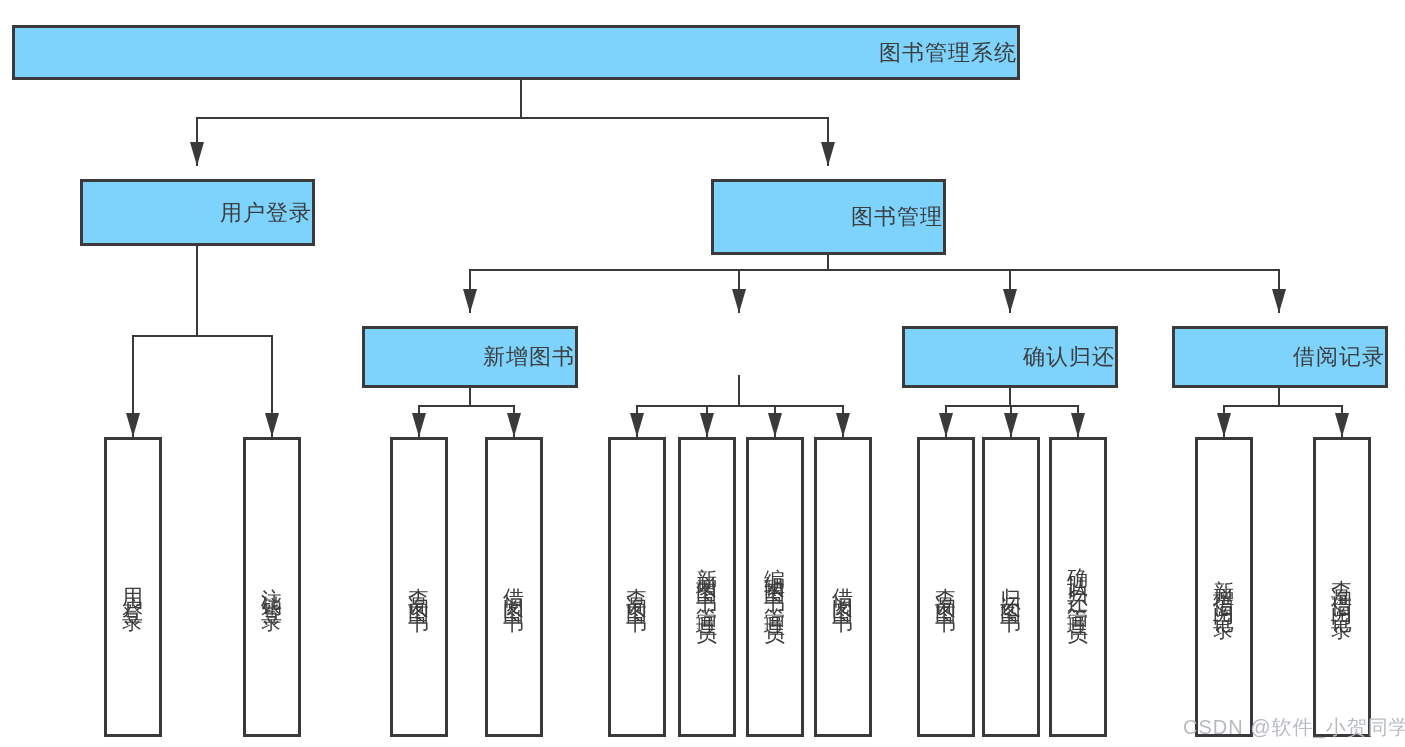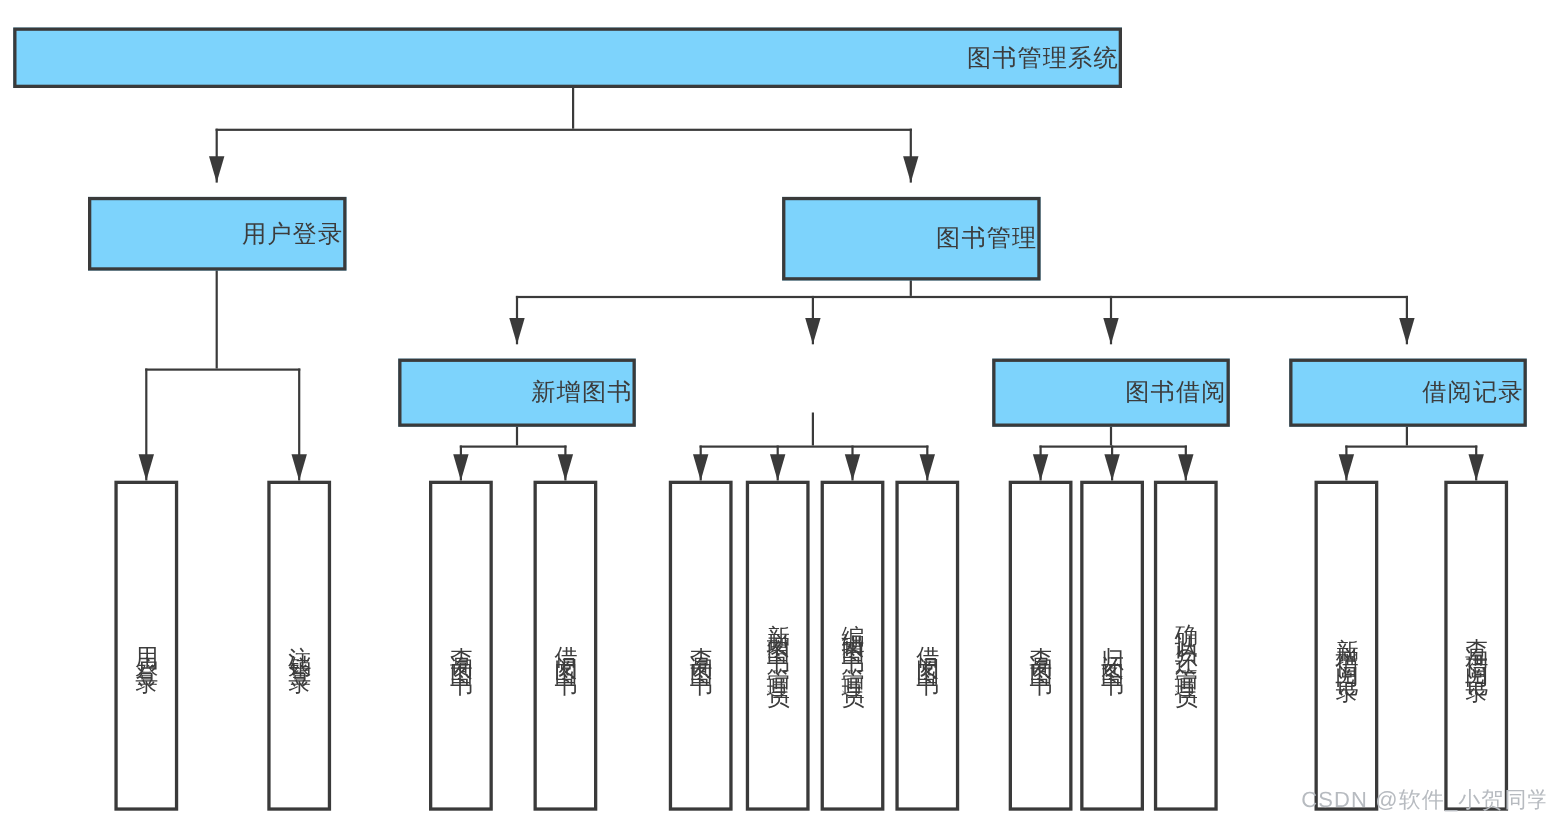--- a/index.html
+++ b/index.html
@@ -102,21 +102,21 @@
   <div class="hline" style="left:469px;top:269px;width:811px;"></div>
   <div class="arrow" style="left:469px;top:269px;height:44px;"></div>
   <div class="arrow" style="left:738px;top:269px;height:44px;"></div>
   <div class="arrow" style="left:1009px;top:269px;height:44px;"></div>
   <div class="arrow" style="left:1278px;top:269px;height:44px;"></div>
 
   <div class="box" style="left:362px;top:313px;width:216px;height:62px;">
     <span>新增图书</span>
   </div>
   <div class="box" style="left:902px;top:313px;width:216px;height:62px;">
-    <span>图书借阅</span>
+    <span>确认归还</span>
   </div>
   <div class="box" style="left:1172px;top:313px;width:216px;height:62px;">
     <span>借阅记录</span>
   </div>
 
   <div class="vline" style="left:469px;top:375px;height:30px;"></div>
   <div class="hline" style="left:418px;top:405px;width:97px;"></div>
   <div class="arrow" style="left:418px;top:405px;height:32px;"></div>
   <div class="arrow" style="left:513px;top:405px;height:32px;"></div>
 

